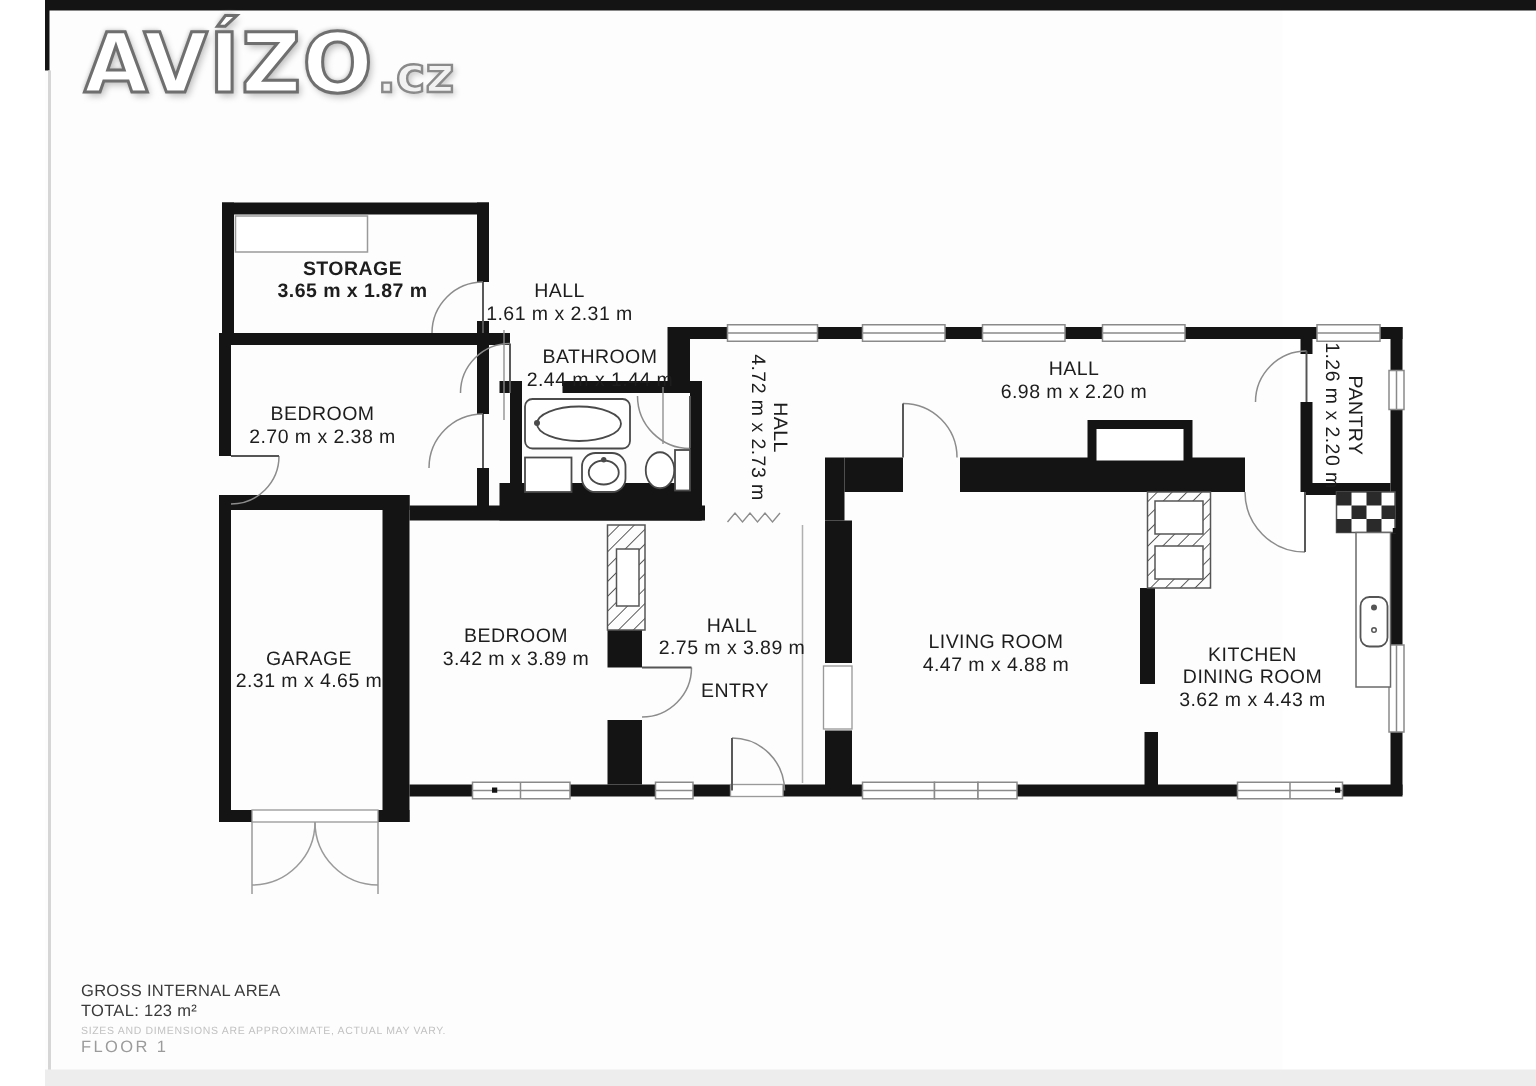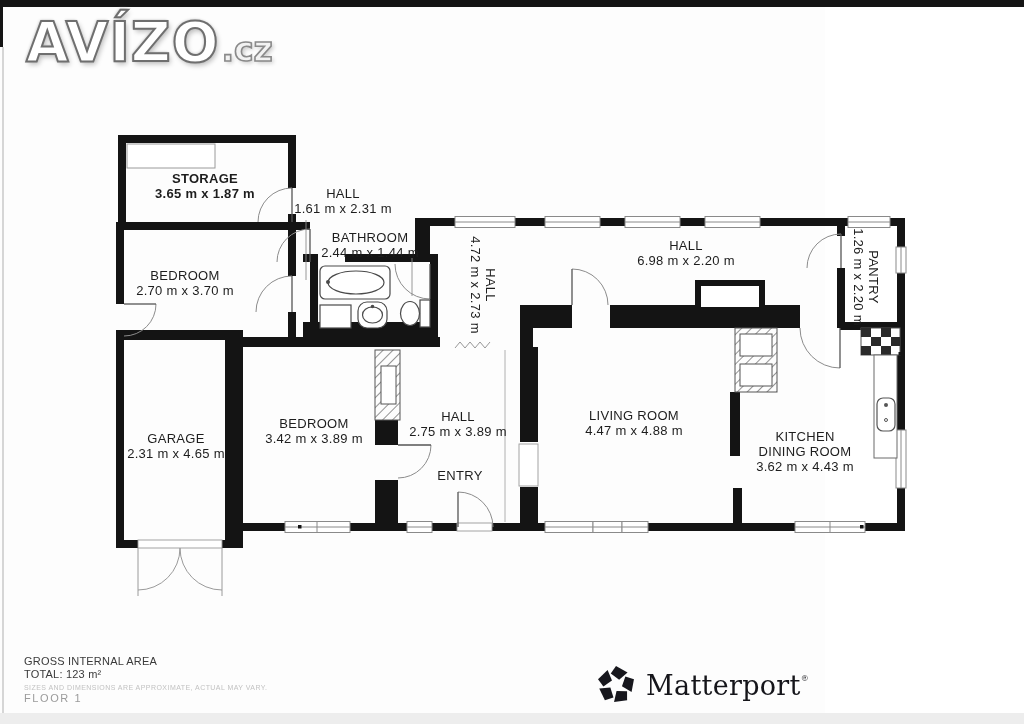--- a/index.html
+++ b/index.html
@@ -1,17 +1,17 @@
 <!DOCTYPE html>
 <html><head>
 <meta charset="utf-8">
 <style>
   html,body{margin:0;padding:0;background:#fff;width:1024px;height:724px;overflow:hidden;
     font-family:"Liberation Sans",sans-serif;}
-  .screen{position:relative;width:825px;height:724px;background:#fdfdfd;}
+  .screen{position:relative;width:825px;height:724px;background:#fdfdfd;margin-left:30px;}
   .top-border{position:absolute;left:0;top:0;width:1024px;height:7px;background:#141414;}
   .left-border-dark{position:absolute;left:0;top:0;width:3px;height:47px;background:#141414;}
   .left-border-line{position:absolute;left:2px;top:47px;width:2px;height:677px;background:#d6d6d6;}
   .bottom-strip{position:absolute;left:0;top:713px;width:1024px;height:11px;background:#ededed;}
 
   
   .avizo{position:absolute;left:26px;top:10px;white-space:nowrap;user-select:none;}
   .avizo .main{font-family:"DejaVu Sans",sans-serif;font-weight:900;font-size:55px;
     letter-spacing:1px;color:#fff;
     -webkit-text-stroke:2px #6f6f6f;
@@ -247,21 +247,21 @@
       <div class="room-label" style="left: 343px; top: 201px;">
         <div class="room-line">HALL</div>
         <div class="room-line">1.61 m x 2.31 m</div>
       </div>
       <div class="room-label" style="left: 370px; top: 245px;">
         <div class="room-line">BATHROOM</div>
         <div class="room-line">2.44 m x 1.44 m</div>
       </div>
       <div class="room-label" style="left: 185px; top: 283px;">
         <div class="room-line">BEDROOM</div>
-        <div class="room-line">2.70 m x 3.70 m</div>
+        <div class="room-line">2.70 m x 2.38 m</div>
       </div>
       <div class="room-label vertical" style="left: 483px; top: 285px;">
         <div class="room-line">HALL</div>
         <div class="room-line">4.72 m x 2.73 m</div>
       </div>
       <div class="room-label" style="left: 686px; top: 253px;">
         <div class="room-line">HALL</div>
         <div class="room-line">6.98 m x 2.20 m</div>
       </div>
       <div class="room-label vertical" style="left: 866px; top: 277px;">
@@ -273,49 +273,37 @@
         <div class="room-line">2.31 m x 4.65 m</div>
       </div>
       <div class="room-label" style="left: 314px; top: 431px;">
         <div class="room-line">BEDROOM</div>
         <div class="room-line">3.42 m x 3.89 m</div>
       </div>
       <div class="room-label" style="left: 458px; top: 424px;">
         <div class="room-line">HALL</div>
         <div class="room-line">2.75 m x 3.89 m</div>
       </div>
-      <div class="room-label" style="left: 460px; top: 475px; text-align: center;">
+      <div class="room-label" style="left: 460px; top: 460px; text-align: center;">
         <div class="room-line">ENTRY</div>
       </div>
-      <div class="room-label" style="left: 634px; top: 423px;">
+      <div class="room-label" style="left: 634px; top: 435px;">
         <div class="room-line">LIVING ROOM</div>
         <div class="room-line">4.47 m x 4.88 m</div>
       </div>
       <div class="room-label" style="left: 805px; top: 451px;">
         <div class="room-line">KITCHEN</div>
         <div class="room-line">DINING ROOM</div>
         <div class="room-line">3.62 m x 4.43 m</div>
       </div>
     </div>
 
   <div class="footer-block">
     <div class="footer-line">GROSS INTERNAL AREA</div>
     <div class="footer-line">TOTAL: 123 m²</div>
     <div class="disclaimer">SIZES AND DIMENSIONS ARE APPROXIMATE, ACTUAL MAY VARY.</div>
   </div>
 
   <div class="floor-label">FLOOR 1</div>
 
-  <div class="matterport">
-    <svg width="42" height="42" viewBox="0 0 40 40">
-      <g fill="#17171d">
-        <path d="M 20 2 L 31 8 L 23 15 L 15 9 Z"></path>
-        <path d="M 20 2 L 31 8 L 23 15 L 15 9 Z" transform="rotate(72 20 20)"></path>
-        <path d="M 20 2 L 31 8 L 23 15 L 15 9 Z" transform="rotate(144 20 20)"></path>
-        <path d="M 20 2 L 31 8 L 23 15 L 15 9 Z" transform="rotate(216 20 20)"></path>
-        <path d="M 20 2 L 31 8 L 23 15 L 15 9 Z" transform="rotate(288 20 20)"></path>
-      </g>
-    </svg>
-    <span class="word"><span>Matterport</span><sup>®</sup></span>
-  </div>
 
   <div class="bottom-strip"></div>
 </div>
 
 </body></html>

